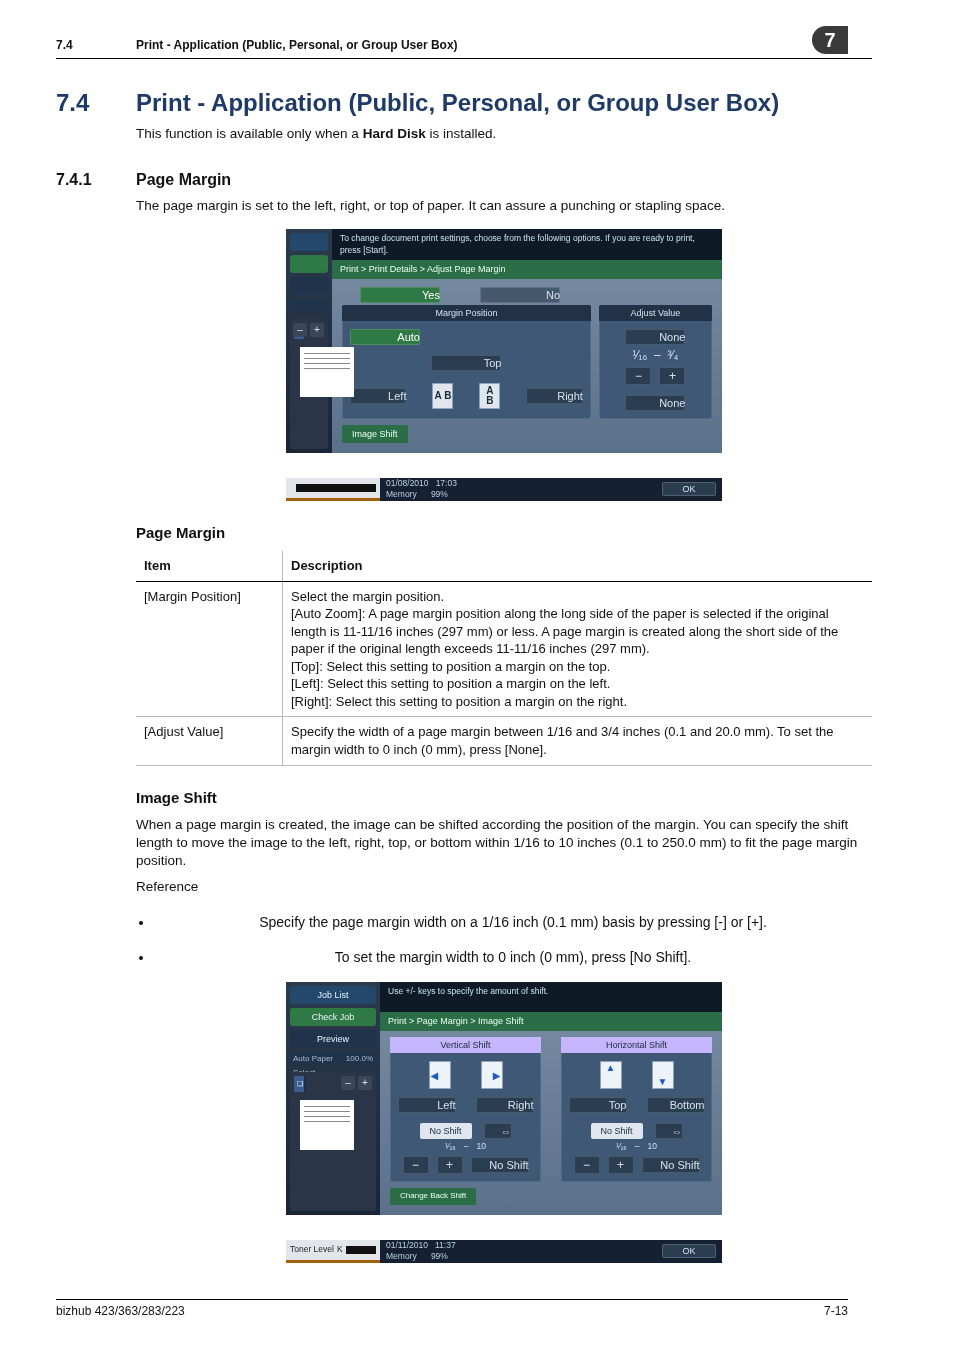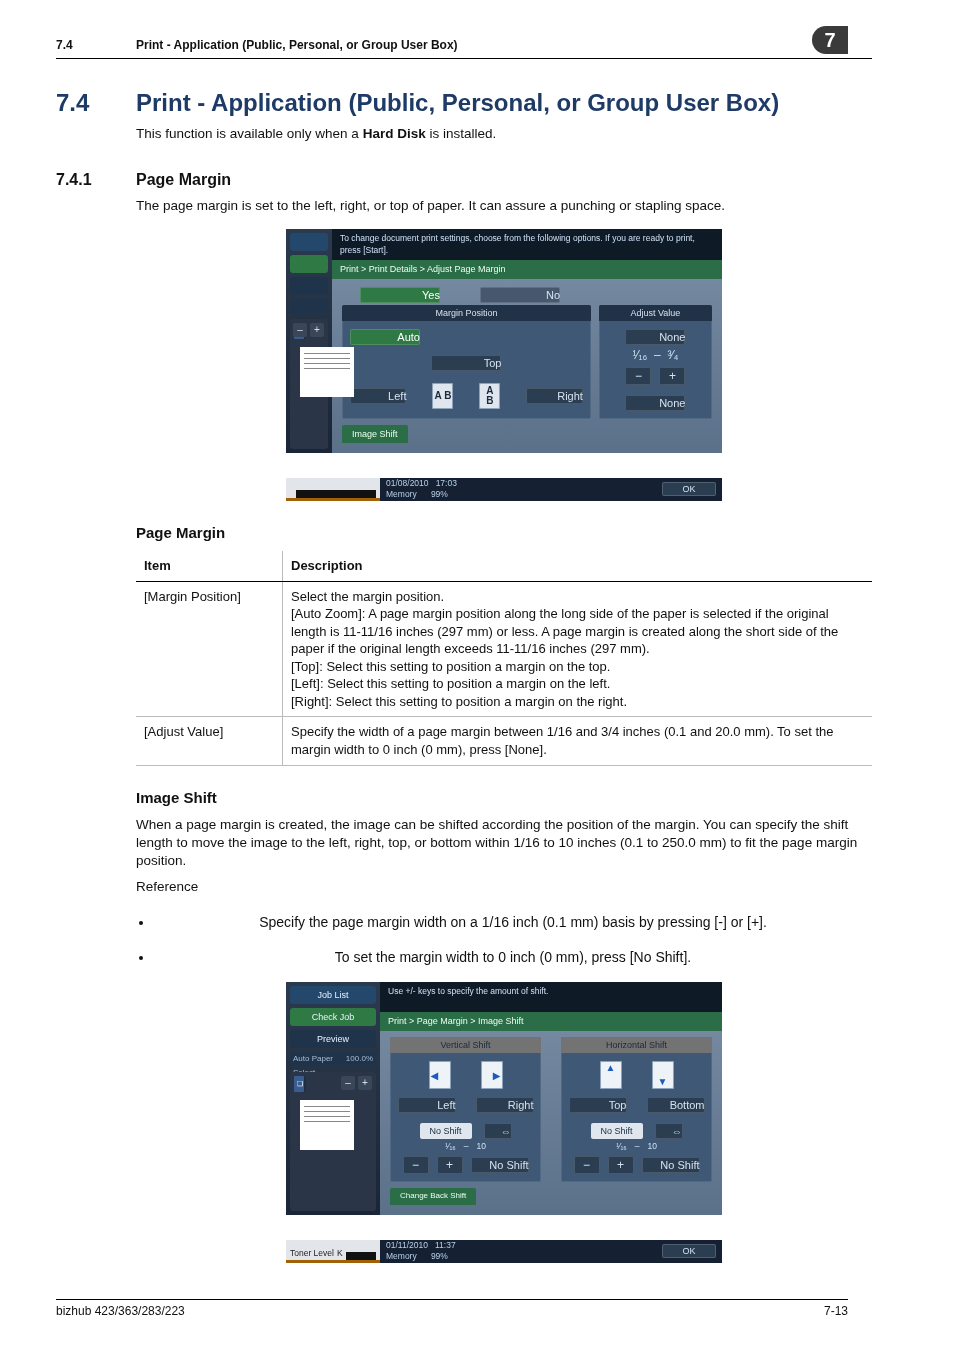--- a/index.html
+++ b/index.html
@@ -228,39 +228,39 @@
   .tiny{font-size:12px;color:#cfe0f3;text-align:center;margin-top:2px;}
   .footer-tab{
     display:inline-block;background:#2a6d47;color:#eaffef;font-size:9px;
     padding:3px 10px;border-top-left-radius:2px;border-top-right-radius:2px;margin-top:6px;
   }
   .ss-status{
     display:flex;background:#a16207;align-items:stretch;margin-top:25px;
   }
   .toner{
     width:94px;background:#e2e6ea;color:#222;font-size:8.5px;
-    display:flex;align-items:flex-end;gap:3px;padding:0 4px;box-sizing:border-box;height:20px;
+    display:flex;align-items:center;gap:3px;padding:0 4px;box-sizing:border-box;height:20px;
   }
   .toner .bar{flex:1;height:8px;background:#111;}
   .status-right{
     flex:1;display:flex;justify-content:space-between;align-items:center;
     background:#152132;color:#b9cfe7;font-size:8.5px;padding:0 6px;
   }
   .okbtn{
     background:#2b3d51;color:#d5e2f1;width:54px;height:14px;line-height:14px;text-align:center;
     border-radius:2px;font-size:9px;box-shadow: inset 0 0 0 1px rgba(255,255,255,.18);
   }
 
   
   .two-cols{display:flex;gap:20px;}
   .half{
     flex:1;background:#3e5875;border-radius:2px;
     box-shadow: inset 0 0 0 1px rgba(255,255,255,.1);padding-bottom:8px;
   }
-  .half .panel-hd{background:#737373;color:#1a2a3c;}
+  .half .panel-hd{background:#c4b5fd;color:#1a2a3c;}
   .shift-icons{display:flex;gap:30px;justify-content:center;margin:8px 0;}
   .shift-icon{
     width:22px;height:28px;background:#eef3f8;border-radius:2px;position:relative;
     box-shadow: inset 0 0 0 1px #8ea3bb;
   }
   .arrow-blue{position:absolute;font-size:10px;}
   .unit-row{display:flex;gap:8px;justify-content:center;align-items:center;color:#cfe0f3;font-size:8.5px;}
   .valpill{
     width:52px;height:16px;background:#dfe6ee;color:#1a2a3c;text-align:center;line-height:16px;
     border-radius:2px;font-size:9px;

